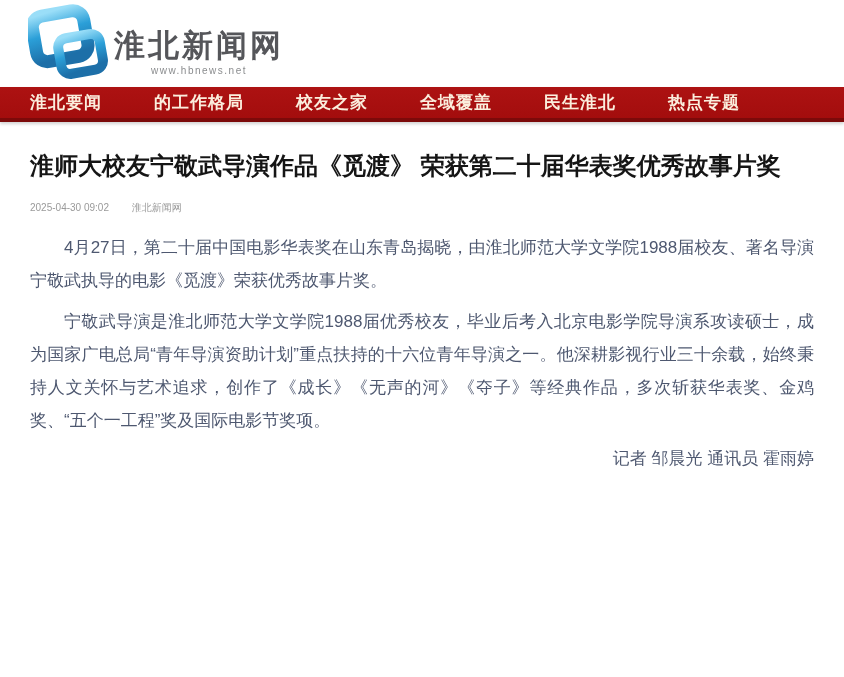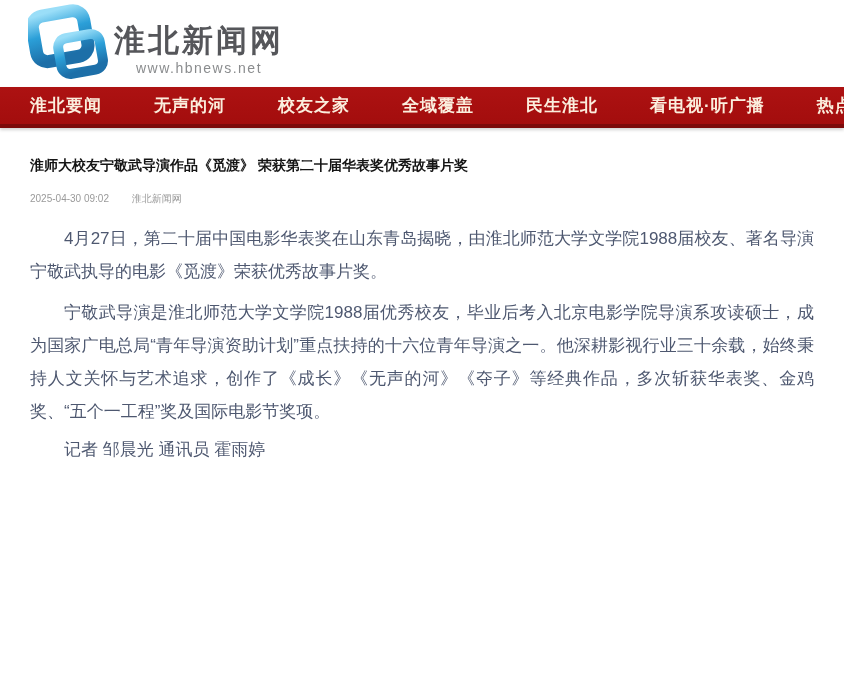--- a/index.html
+++ b/index.html
@@ -13,45 +13,45 @@
   body{
     width:844px;height:677px;background:#ffffff;overflow:hidden;
     font-family:"Liberation Sans","DejaVu Sans",sans-serif;
   }
   
   .header{height:87px;background:#fff;display:flex;align-items:center;padding-left:28px;}
   .logo{display:flex;align-items:flex-end;gap:6px;cursor:pointer;}
   .logo-mark{width:80px;height:84px;flex:none;margin-bottom:-4px;}
   .logo-textblock{display:flex;flex-direction:column;align-items:center;padding-bottom:8px;}
   .site-name{font-size:31px;font-weight:bold;color:var(--logo-text);letter-spacing:3px;line-height:1.1;}
-  .site-url{font-size:14px;color:var(--url-text);letter-spacing:1.5px;margin-top:1px;}
+  .site-url{font-size:10px;color:var(--url-text);letter-spacing:1.5px;margin-top:1px;}
   
   .nav{
-    height:41px;background:linear-gradient(180deg,var(--nav-bg-top) 0%,var(--nav-bg) 100%);
+    height:35px;background:linear-gradient(180deg,var(--nav-bg-top) 0%,var(--nav-bg) 100%);
     border-bottom:4px solid var(--nav-border);
     display:flex;align-items:center;padding-left:30px;
     overflow:hidden;white-space:nowrap;
     box-shadow:0 2px 3px rgba(0,0,0,.18);
     text-align:right;
   }
   .nav-item{
     color:var(--nav-text);font-size:17px;font-weight:bold;text-decoration:none;
     margin-right:52px;flex:none;letter-spacing:1px;cursor:pointer;
   }
   
   .article{padding:0 30px;}
-  .article-title{font-size:14px;font-weight:bold;color:var(--title-color);margin:27px 0 0;line-height:1.45;}
+  .article-title{font-size:24px;font-weight:bold;color:var(--title-color);margin:27px 0 0;line-height:1.45;}
   .article-meta{margin-top:17px;color:var(--meta-text);font-size:10px;}
   .article-meta .source{margin-left:20px;}
   .article-body{margin-top:16px;}
   .article-body p, .article-byline{
     font-size:17px;color:var(--body-text);line-height:33px;
     text-align:justify;text-indent:2em;margin:8px 0 5px;
   }
-  .article-byline{text-align:left;margin-top:2px;}
+  .article-byline{text-align:right;margin-top:2px;}
 </style>
 </head>
 <body>
 
 <header class="header">
   <div class="logo">
     <span class="logo-mark">
       <svg width="80" height="84" viewBox="0 0 80 84">
         <defs>
           <linearGradient id="lg1" x1="0" y1="0" x2="0.15" y2="1">
@@ -74,25 +74,24 @@
     <span class="logo-textblock">
       <span class="site-name">淮北新闻网</span>
       <span class="site-url">www.hbnews.net</span>
     </span>
   </div>
 </header>
 
 <nav class="nav">
 
 <a class="nav-item">淮北要闻</a>
-    <a class="nav-item">无声的河</a>
+    <a class="nav-item">的工作格局</a>
     <a class="nav-item">校友之家</a>
     <a class="nav-item">全域覆盖</a>
     <a class="nav-item">民生淮北</a>
-    <a class="nav-item">看电视·听广播</a>
     <a class="nav-item">热点专题</a>
   </nav>
 
 <main class="article">
   <h1 class="article-title">淮师大校友宁敬武导演作品《觅渡》 荣获第二十届华表奖优秀故事片奖</h1>
   <div class="article-meta">
     <span class="date">2025-04-30 09:02</span>
     <span class="source">淮北新闻网</span>
   </div>
   <div class="article-body">

